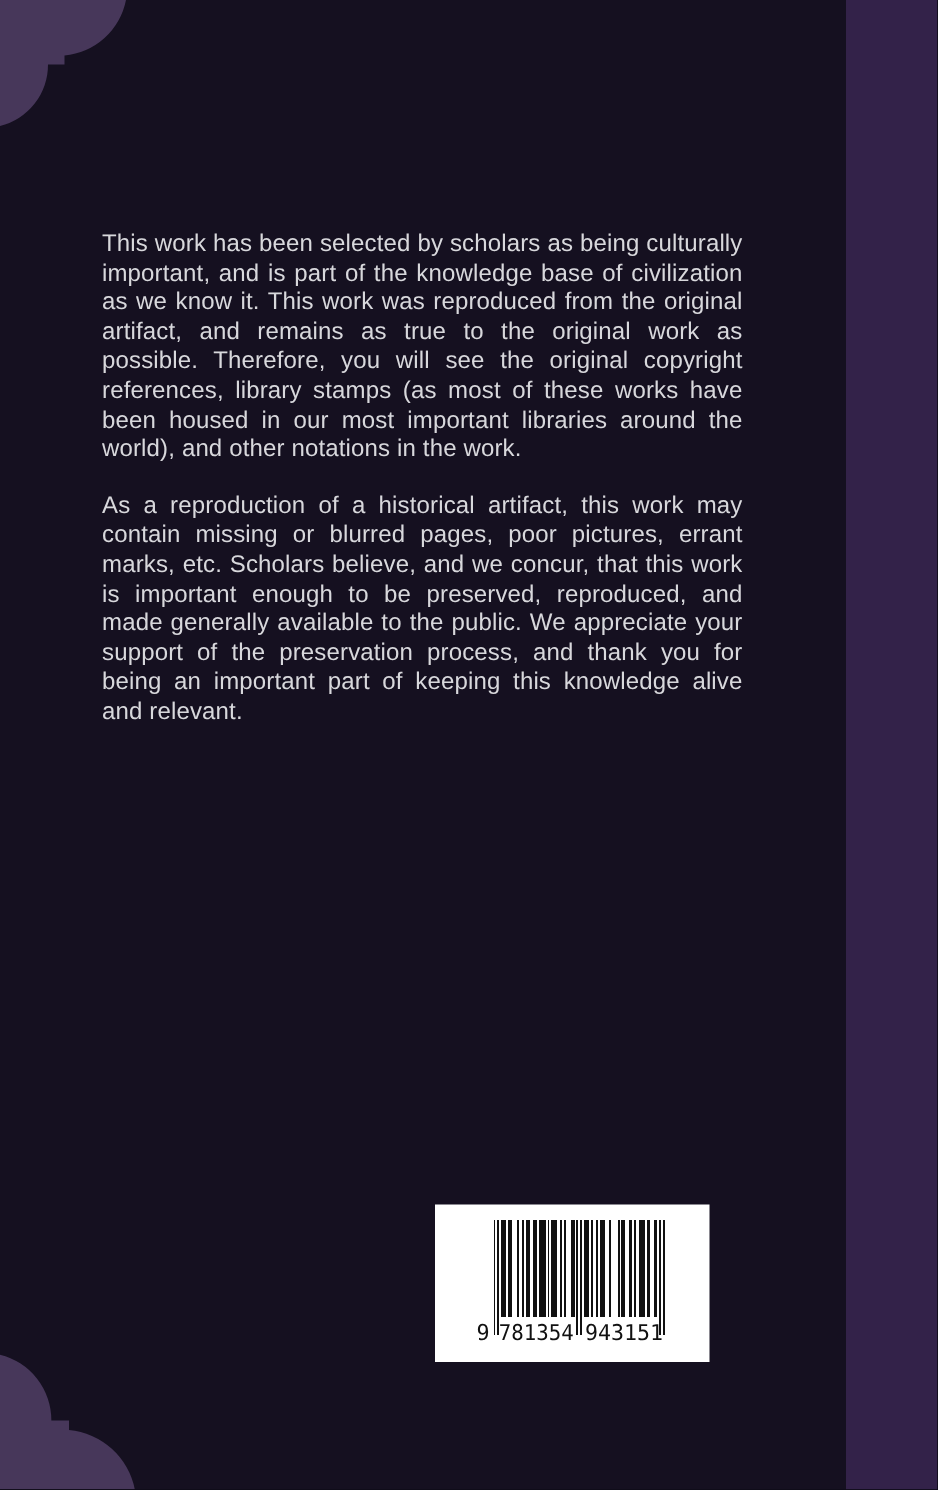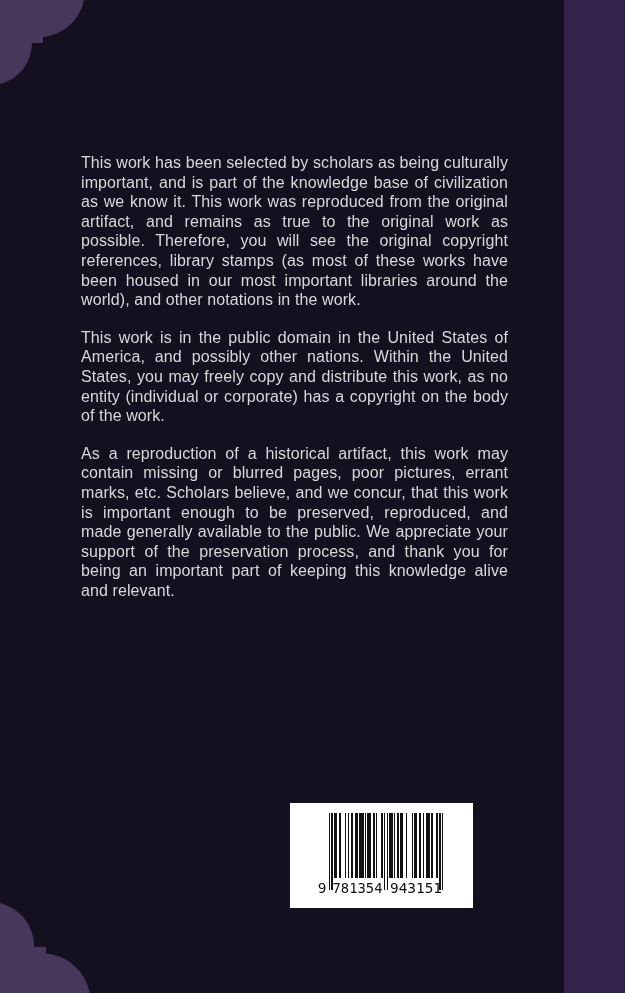--- a/index.html
+++ b/index.html
@@ -33,21 +33,21 @@
     left: 0;
     top: 0;
   }
   .deco.bottom-left {
     left: 0;
     bottom: 0;
     transform: scaleY(-1);
   }
   .text-block {
     position: absolute;
-    left: 81px;
+    left: 68px;
     top: 153px;
     width: 427px;
     color: var(--body-text-color, #d8d8dc);
     font-size: 16px;
     line-height: 19.6px;
     letter-spacing: 0.1px;
     text-align: justify;
   }
   .text-block p {
     margin: 0 0 18px 0;
@@ -84,21 +84,20 @@
   <svg class="deco top-left" width="100" height="100" viewBox="0 0 100 100" aria-hidden="true">
     <path d="M0,0 H84 A46,46 0 0 1 43,37 L43,43 H32 A42,42 0 0 1 0,84 Z" fill="currentColor"></path>
   </svg>
 
   <svg class="deco bottom-left" width="107" height="107" viewBox="0 0 100 100" aria-hidden="true">
     <path d="M0,0 H84 A46,46 0 0 1 43,37 L43,43 H32 A42,42 0 0 1 0,84 Z" fill="currentColor"></path>
   </svg>
 
   <div class="text-block">
     <p>This work has been selected by scholars as being culturally important, and is part of the knowledge base of civilization as we know it. This work was reproduced from the original artifact, and remains as true to the original work as possible. Therefore, you will see the original copyright references, library stamps (as most of these works have been housed in our most important libraries around the world), and other notations in the work.</p>
-    <p>This work is in the public domain in the United States of America, and possibly other nations. Within the United States, you may freely copy and distribute this work, as no entity (individual or corporate) has a copyright on the body of the work.</p>
     <p>As a reproduction of a historical artifact, this work may contain missing or blurred pages, poor pictures, errant marks, etc. Scholars believe, and we concur, that this work is important enough to be preserved, reproduced, and made generally available to the public. We appreciate your support of the preservation process, and thank you for being an important part of keeping this knowledge alive and relevant.</p>
   </div>
 
   <div class="barcode-box">
     <svg viewBox="0 0 183 105" shape-rendering="crispEdges">
         <rect class="bar" x="39.00" y="10" width="1.2" height="77"></rect>
         <rect class="bar" x="41.40" y="10" width="1.2" height="77"></rect>
         <rect class="bar" x="43.80" y="10" width="1.2" height="65"></rect>
         <rect class="bar" x="45.00" y="10" width="1.2" height="65"></rect>
         <rect class="bar" x="46.20" y="10" width="1.2" height="65"></rect>

